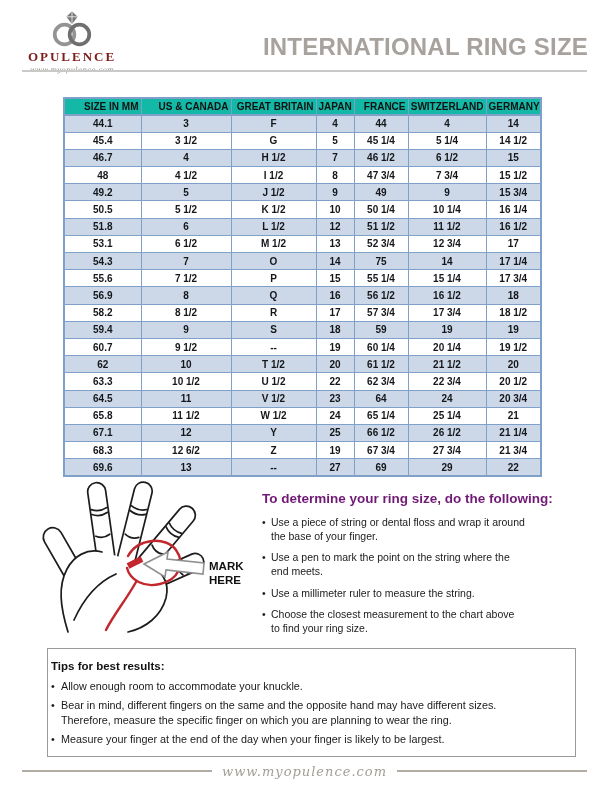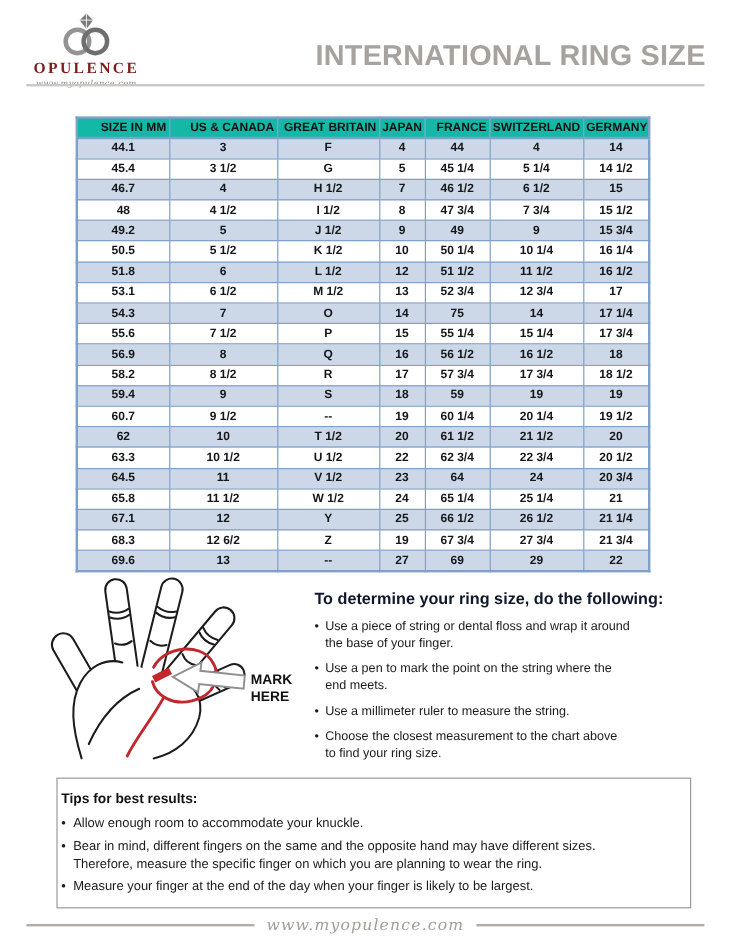--- a/index.html
+++ b/index.html
@@ -31,21 +31,21 @@
   .col0 { width:77px; } .col1 { width:90px; } .col2 { width:85px; } .col3 { width:38px; }
   .col4 { width:54px; } .col5 { width:78px;margin-top:24px; } .col6 { width:55px; }
   td.col0 { font-weight:bold; }
   td.col4, td.col6 { text-align:left; padding-left:6px; }
 
   
   .figure { position:absolute; left:40px; top:474px; width:212px; height:160px; }
 
   
   .instructions { position:absolute; left:262px; top:491px; width:325px; }
-  .instructions h2 { font-size:13.5px; font-weight:bold; color:#0f172a; margin-bottom:10px; }
+  .instructions h2 { font-size:13.5px; font-weight:bold; color:#701a75; margin-bottom:10px; }
   .instructions ul, .tips ul { list-style:none; }
   .instructions li { position:relative; font-size:10.5px; line-height:1.3; color:#1a1a1a;
                      padding-left:9px; margin-bottom:8px; white-space:pre-line; }
   .instructions li::before, .tips li::before { content:"\2022"; position:absolute; left:0; top:0; }
 
   
   .tips { position:absolute; left:47px; top:648px; width:529px; height:109px;
           border:1.5px solid #9a9a9a; padding:11px 3px; }
   .tips h3 { font-size:11.5px; font-weight:bold; color:#121212; margin-bottom:7px; }
   .tips li { position:relative; font-size:10.8px; line-height:1.32; color:#1a1a1a;

